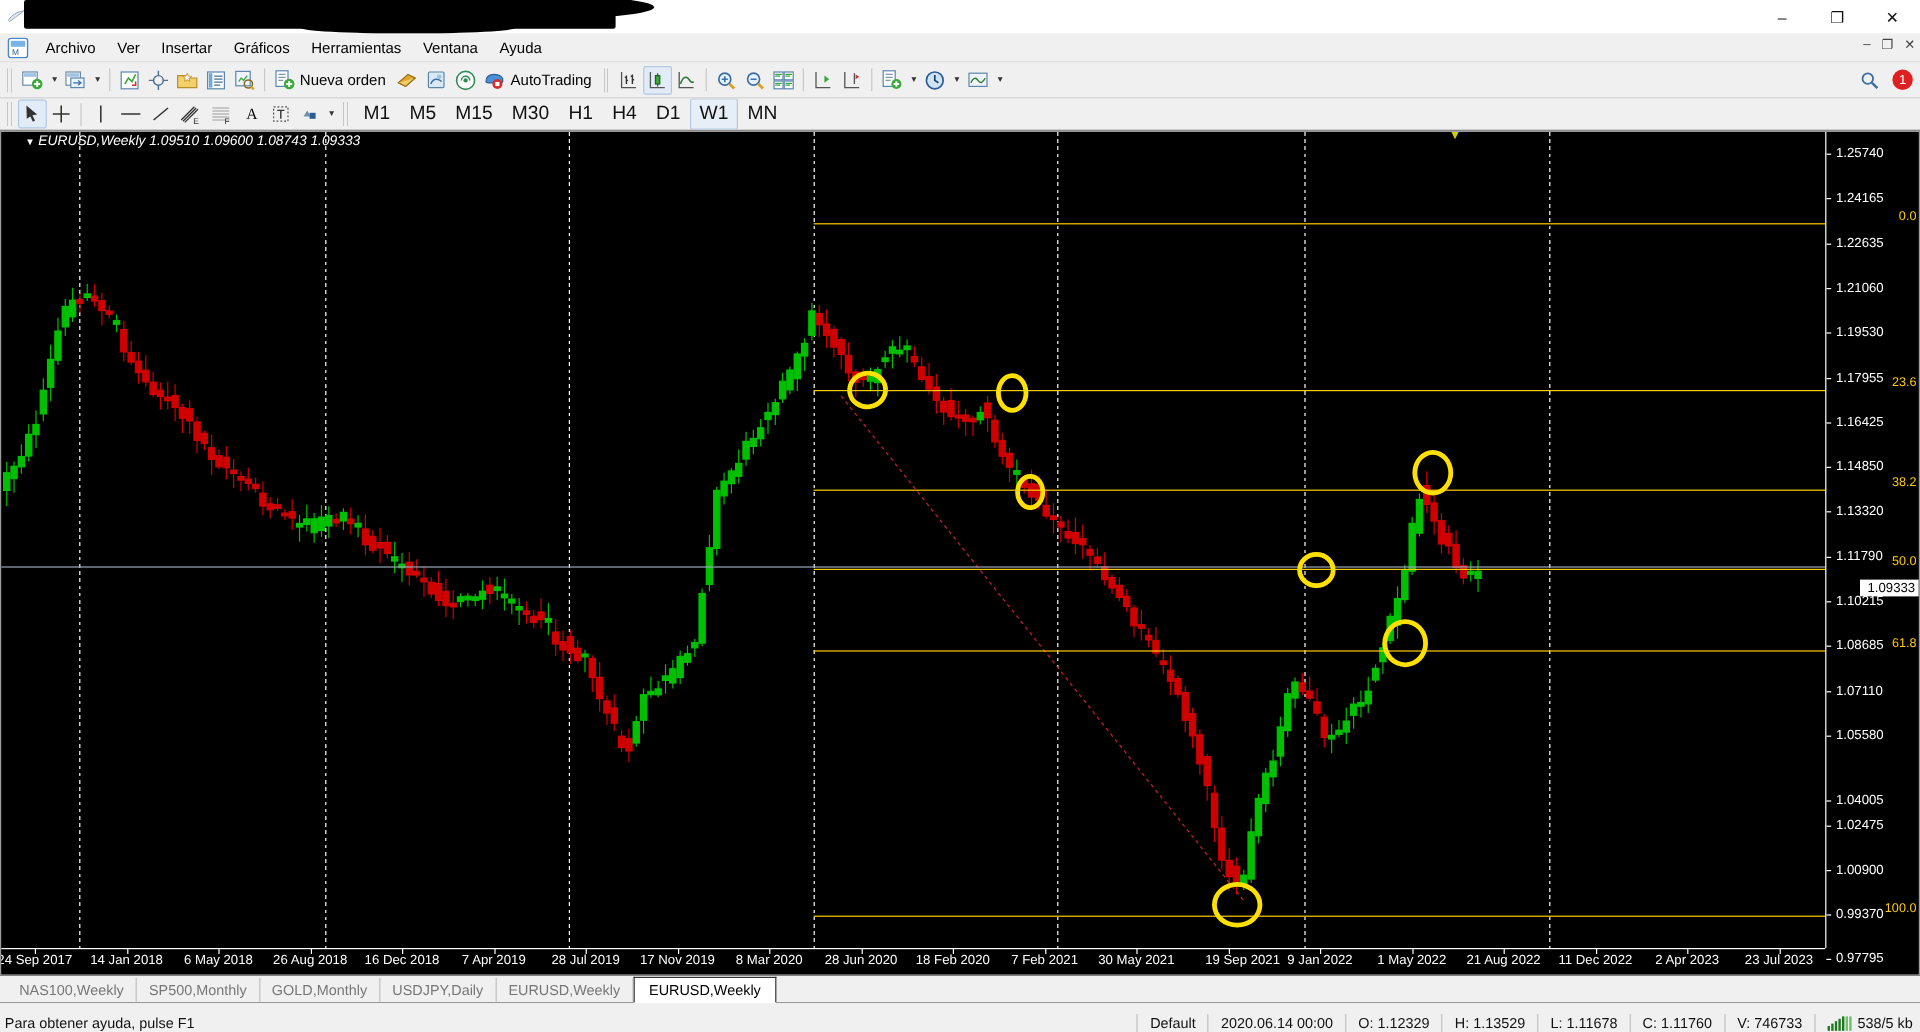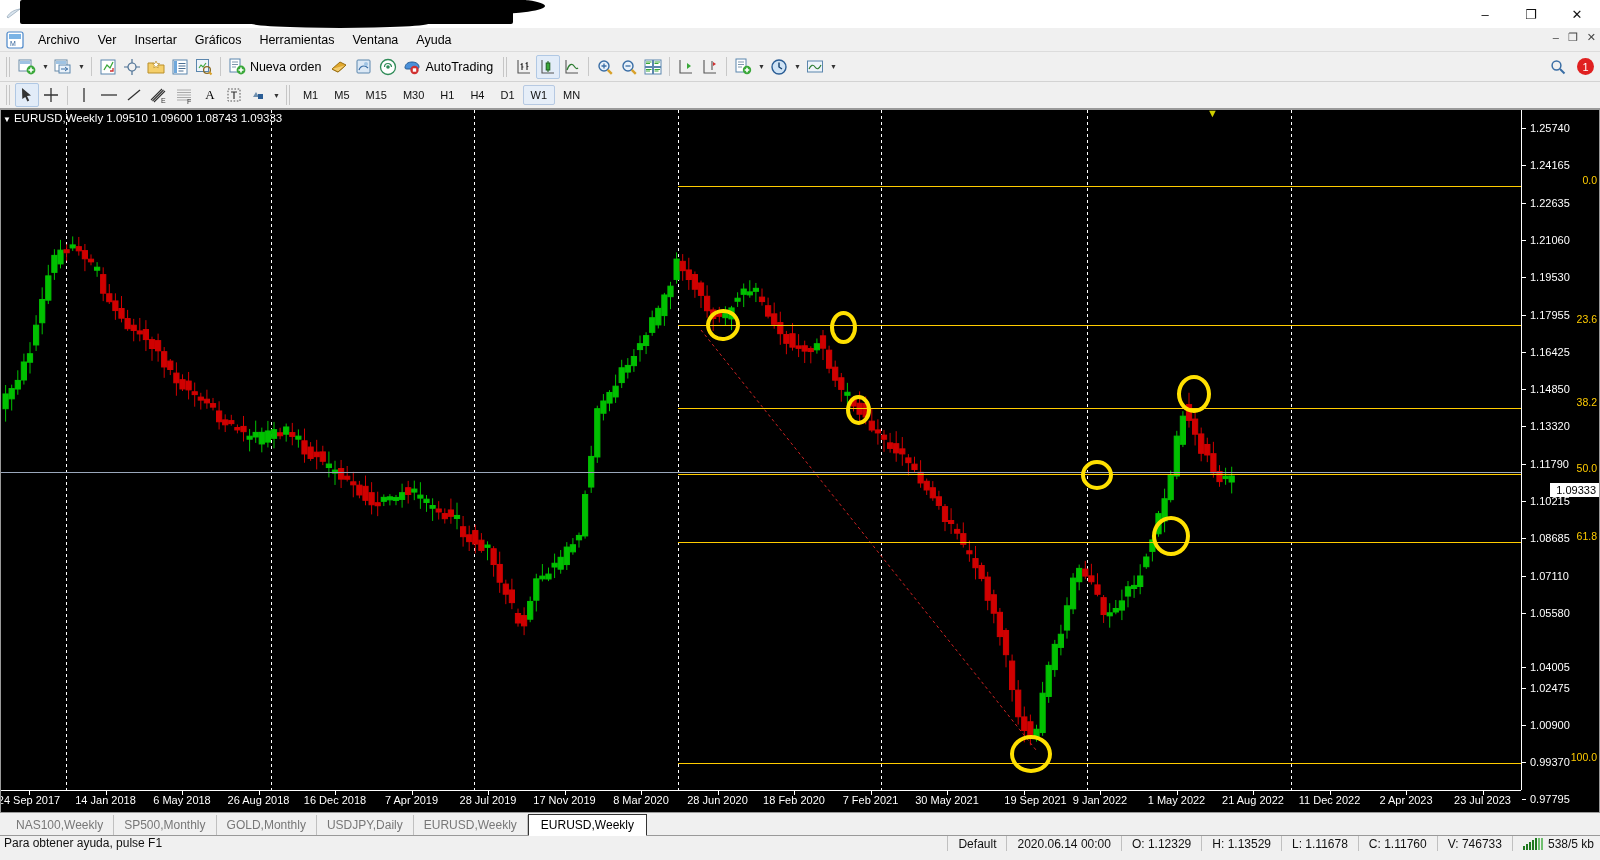--- a/index.html
+++ b/index.html
@@ -32,28 +32,28 @@
   .toolbar { height:30px; background:#f0f0f0; display:flex; align-items:center; border-bottom:1px solid #d3d3d3; flex:0 0 30px; padding-left:2px; position:relative; }
   .toolbar2 { height:27px; background:#f0f0f0; display:flex; align-items:center; border-bottom:1px solid #9a9a9a; flex:0 0 27px; padding-left:2px; }
   .grip { width:7px; height:20px; margin:0 3px; background:
       linear-gradient(to right, transparent 1px, #c6c6c6 1px, #c6c6c6 2px, transparent 2px,
                        transparent 4px, #c6c6c6 4px, #c6c6c6 5px, transparent 5px); }
   .tsep { width:1px; height:19px; background:#c8c8c8; margin:0 4px; }
   .tbtn { height:24px; min-width:24px; display:flex; align-items:center; justify-content:center; padding:0 2px; border:1px solid transparent; border-radius:2px; }
   .tbtn.active { background:#e2ecf8; border:1px solid #b0c8e4; }
   .tbtn .lbl { font-size:12.5px; margin-left:4px; padding-right:3px; }
   .caret { font-size:7px; color:#333; margin-left:1px; padding:0 2px; }
-  .tf { font-size:11px; padding:3px 7px; border:1px solid transparent; border-radius:2px; color:#111; }
+  .tf { font-size:16px; padding:3px 7px; border:1px solid transparent; border-radius:2px; color:#111; }
   .tf.sel { background:#e6eef8; border:1px solid #b6c9e2;text-align:right; }
   .tr-right { position:absolute; right:6px; display:flex; align-items:center; gap:7px; }
   .redbadge { width:17px; height:17px; border-radius:50%; background:#e02020; color:#fff; font-size:11px; display:flex; align-items:center; justify-content:center; }
 
   
   .chartwrap { flex:1 1 auto; position:relative; background:#000; border:1px solid #9a9a9a; margin:0 0 0 0; overflow:hidden; }
-  .chart-header { position:absolute; left:2px; top:2px; color:#fff; font-size:11.5px; z-index:30; white-space:nowrap; }
+  .chart-header { position:absolute; left:20px; top:2px; color:#fff; font-size:11.5px; z-index:30; white-space:nowrap;font-style:italic; }
   .chart-header .arrow { font-size:8px; color:#fff; margin-right:3px; }
   .plot { position:absolute; left:0; top:0; right:78px; bottom:22px; }
   .price-axis { position:absolute; right:0; top:0; width:78px; bottom:22px; border-left:1px solid #fff; }
   .price-tick { position:absolute; left:0; color:#fff; font-size:11px; white-space:nowrap; transform:translateY(-50%); padding-left:8px; }
   .price-tick:before { content:""; position:absolute; left:0; top:50%; width:4px; height:1px; background:#fff; }
   .price-cur { position:absolute; right:0; background:#fff; color:#000; font-size:11px; padding:1px 3px 1px 6px; transform:translateY(-50%); white-space:nowrap; }
   .date-axis { position:absolute; left:0; right:78px; bottom:0; height:22px; border-top:1px solid #fff; }
   .date-lbl { position:absolute; top:3px; color:#fff; font-size:11px; white-space:nowrap; transform:translateX(-50%); }
   .date-tick { position:absolute; top:-1px; width:1px; height:5px; background:#fff; }
   .fib-line { position:absolute; left:0; right:0; height:1px; background:#ffcc00; }
@@ -63,21 +63,21 @@
   .cross-h { position:absolute; left:0; right:0; height:1px; background:#9aa7bb; }
   .annot { position:absolute; border:4px solid #ffe000; border-radius:50%; }
   .scrollmark { position:absolute; color:#cfcf00; font-size:9px; }
 
   
   .chart-tabs { height:38px; background:#f0f0f0; display:flex; align-items:flex-end; border-bottom:1px solid #999; flex:0 0 22px; padding-left:6px; }
   .ctab { font-size:12px; padding:3px 10px 3px 10px; color:#777; border-right:1px solid #c0c0c0; }
   .ctab.active { color:#000; background:#fff; border:1px solid #333; border-bottom:1px solid #fff; position:relative; top:1px; padding:3px 12px; }
 
   
-  .statusbar { height:24px; background:#f0f0f0; display:flex; align-items:flex-start; font-size:12px; color:#111; flex:0 0 24px; padding-left:4px; }
+  .statusbar { height:24px; background:#f0f0f0; display:flex; align-items:flex-end; font-size:12px; color:#111; flex:0 0 24px; padding-left:4px; }
   .st-sep { width:1px; height:15px; background:#c0c0c0; margin:0 10px; }
   .st-right { margin-left:auto; display:flex; align-items:center; padding-right:6px; }
   .volbars { display:inline-flex; align-items:flex-end; height:12px; gap:1px; margin-right:5px; }
   .volbars i { width:2px; display:block; }
 
   svg { display:block; }
 </style>
 </head>
 <body>
 

